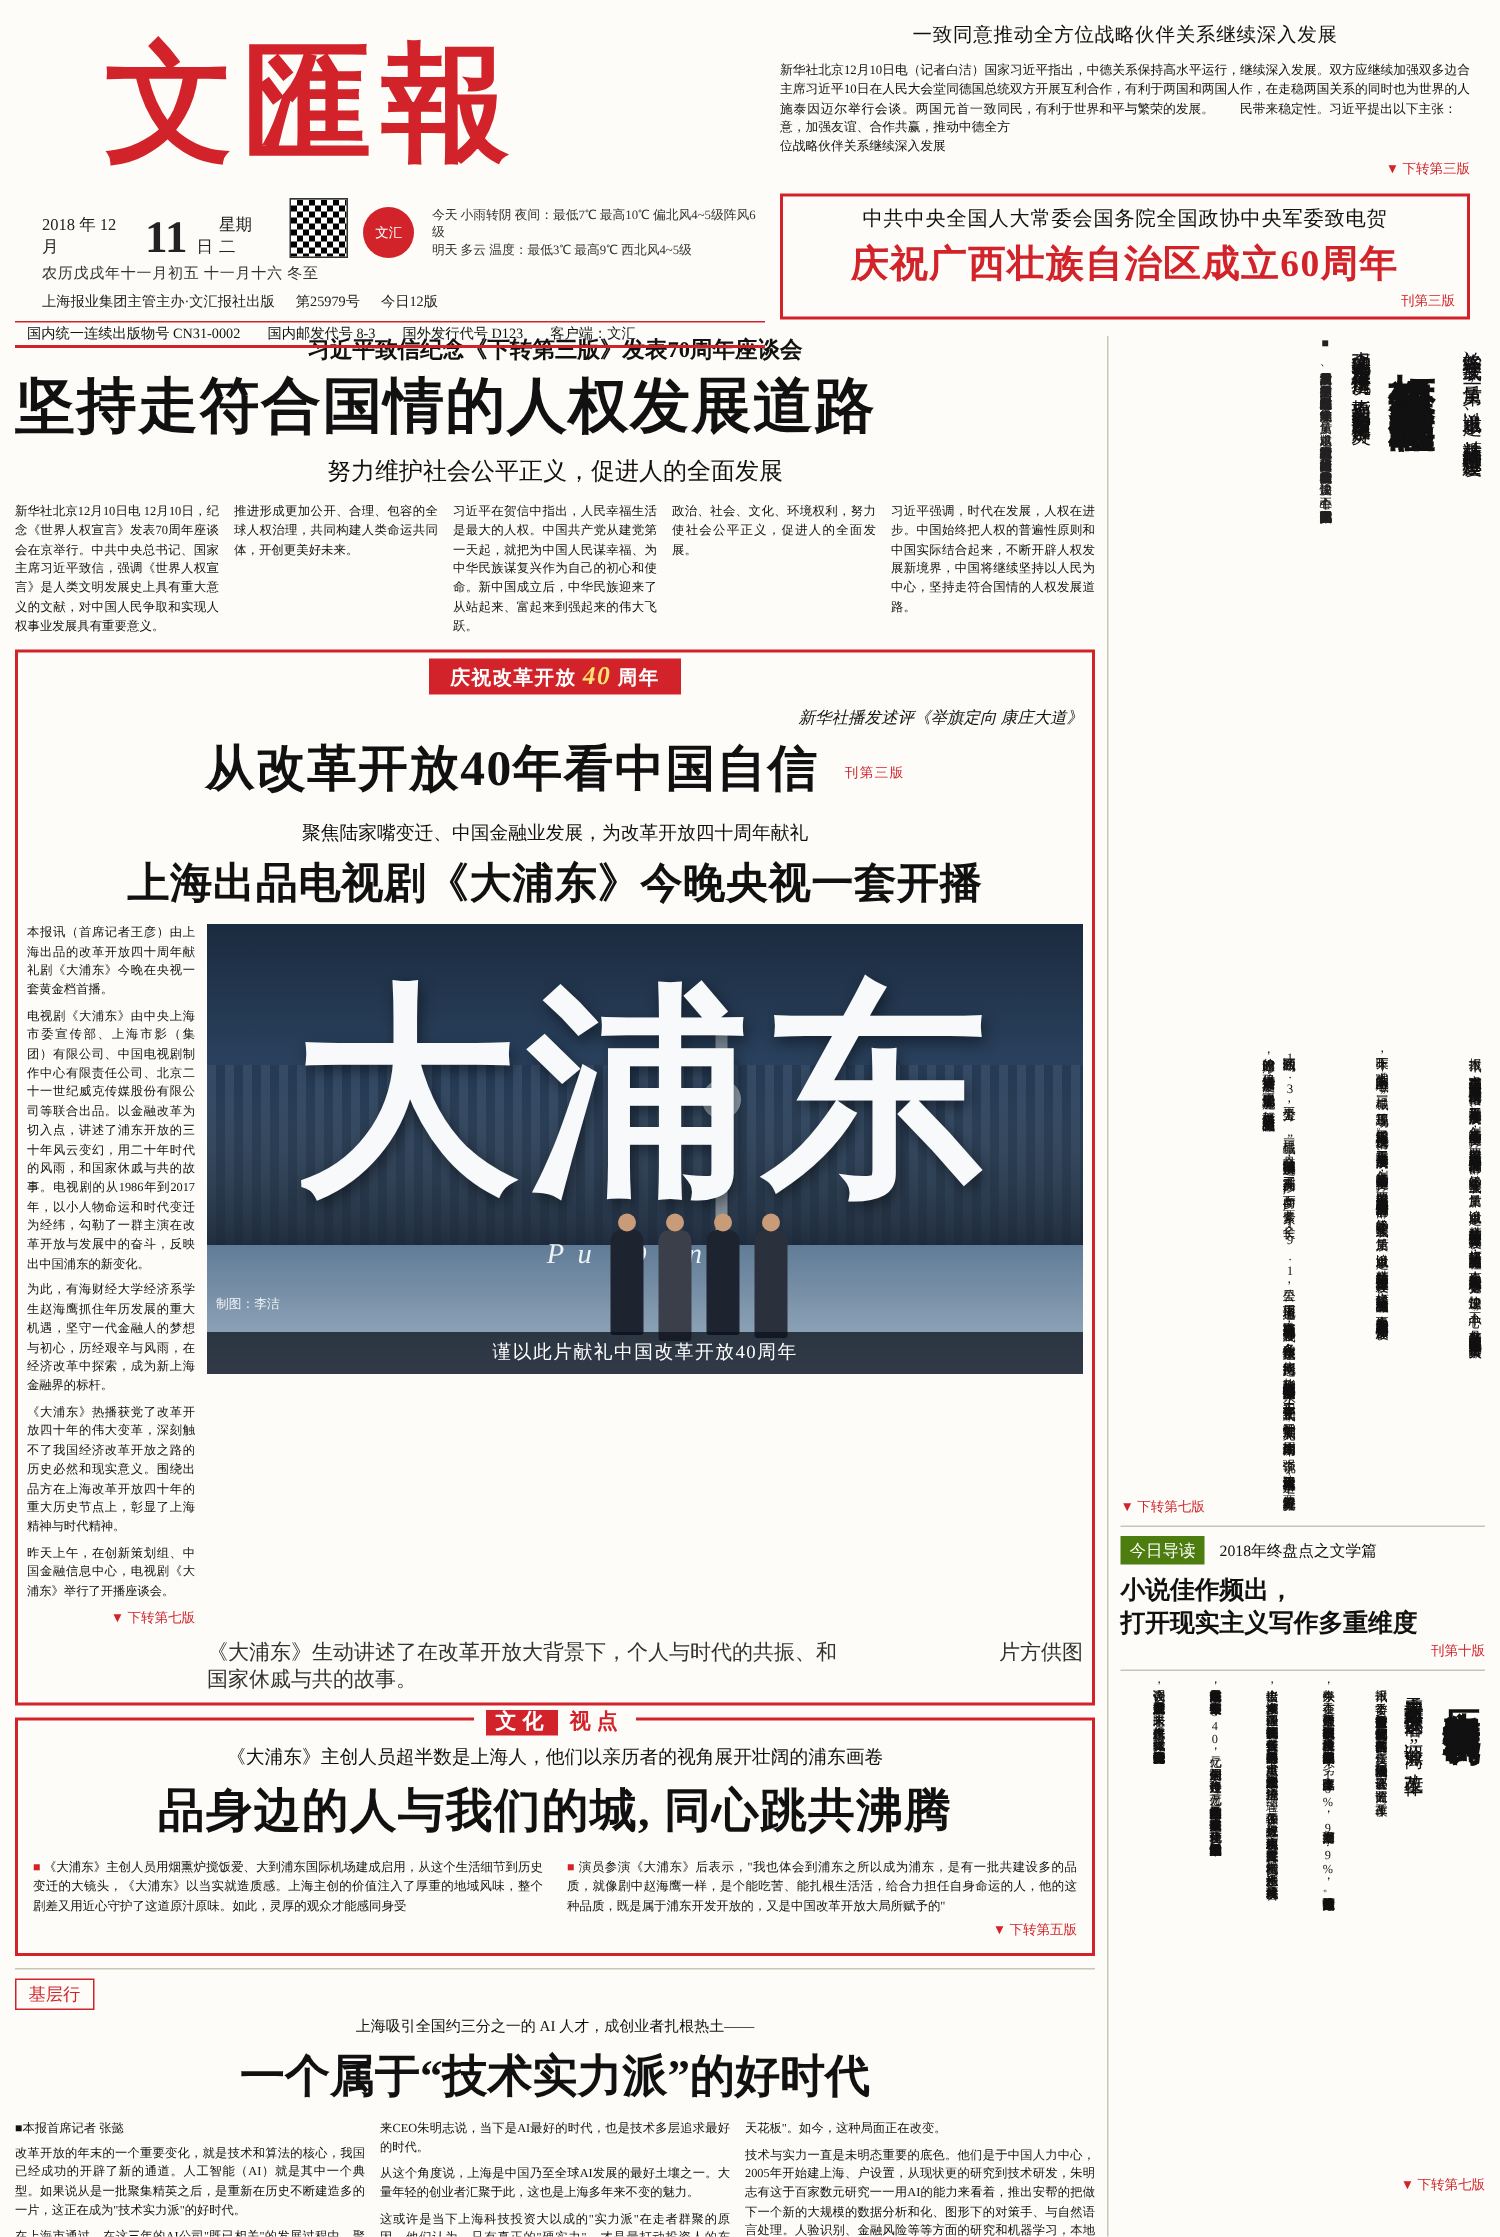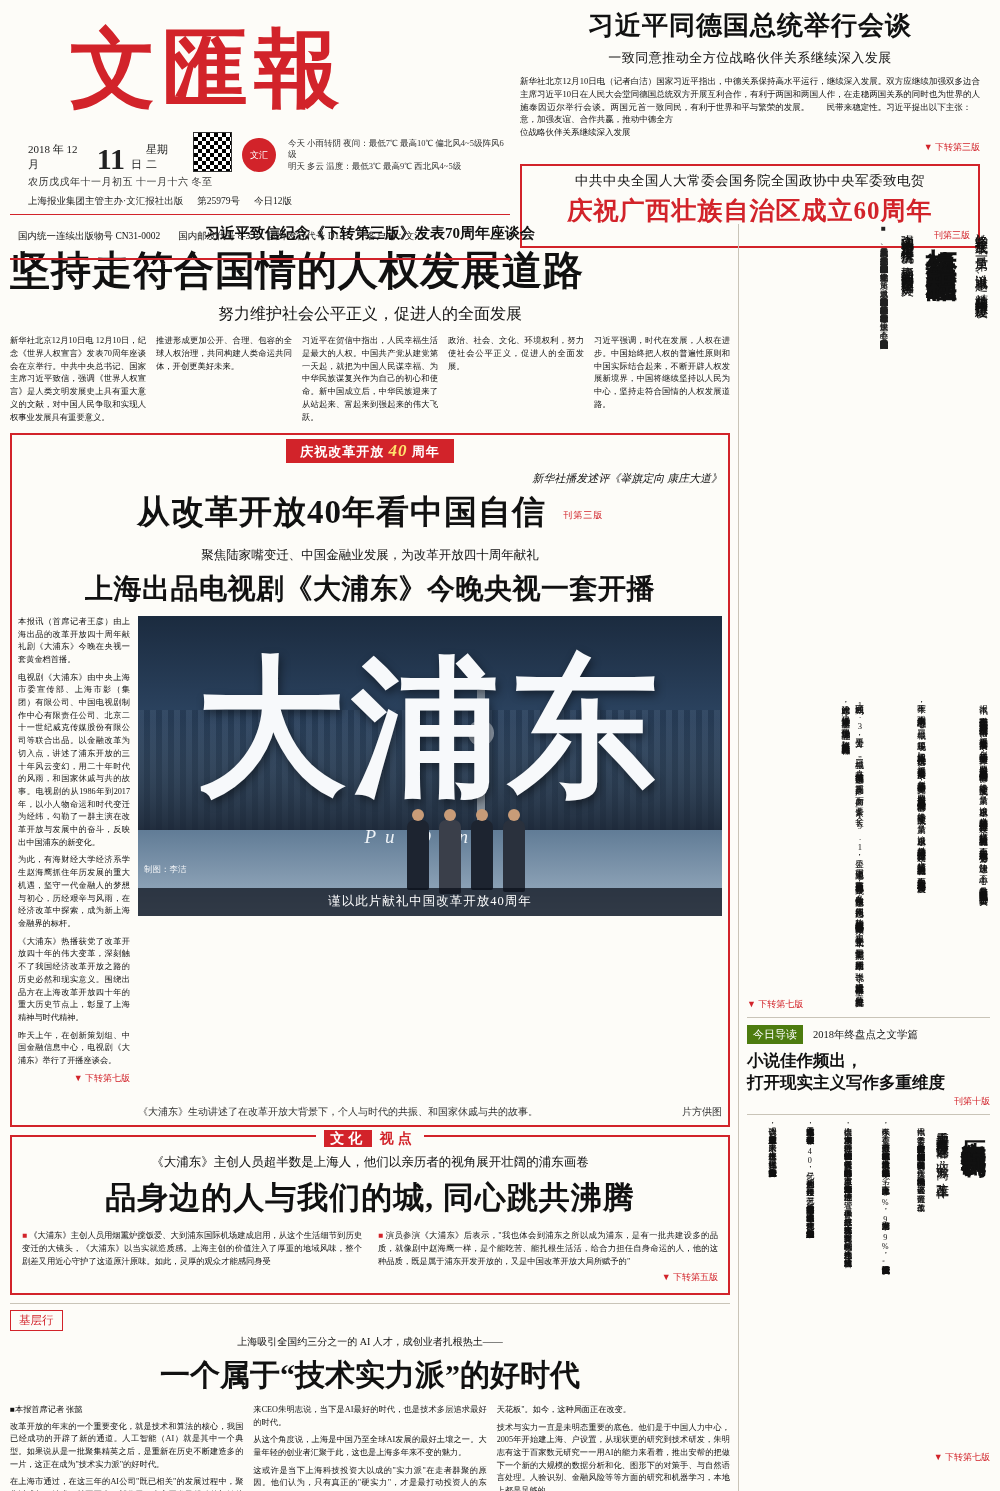--- a/index.html
+++ b/index.html
@@ -34,21 +34,21 @@
   .mast-date-row .big-day { font-size: 30px; font-weight: bold; line-height: 0.9; margin: 0 2px; }
   .mast-date-row .wk { font-size: 11px; }
   .lunar { font-size: 10px; padding: 3px 0 0 18px; color: #333; letter-spacing: 0.5px; }
   .qr { width: 40px; height: 40px; margin-left: 10px; background:
       repeating-conic-gradient(#000 0% 25%, #fff 0% 50%) 0 0/8px 8px; border: 1px solid #333; }
   .weather { font-size: 8.5px; line-height: 1.35; margin-left: 8px; color: #333; }
   .seal { width: 34px; height: 34px; border-radius: 50%; background: #d2232a; color: #fff;
     font-size: 9px; display: flex; align-items: center; justify-content: center; margin-left: 6px; }
   .pub-line { font-size: 9.5px; color: #222; padding: 6px 0 0 18px; display: flex; gap: 14px; }
   .reg-bar { margin: 6px 0 0 0; border-top: 1px solid #d2232a; border-bottom: 2px solid #d2232a;
-    font-size: 9.5px; display: flex; gap: 18px; padding: 15px 8px; color: #111; }
+    font-size: 9.5px; display: flex; gap: 18px; padding: 1px 8px; color: #111; }
 
   .mast-right { width: 470px; padding-left: 10px; }
   .top-head1 { font-size: 26px; font-weight: bold; text-align: center; letter-spacing: 1px; }
   .top-sub1 { font-size: 13px; text-align: center; margin-top: 6px; letter-spacing: 0.5px; }
   .top-cols { display: flex; margin-top: 8px; font-size: 8.5px; line-height: 1.5; text-align: justify; }
   .top-cols > div { flex: 1; }
   .jump { color: #d2232a; font-size: 9px; text-align: right; margin-top: 2px; }
   .redbox { border: 2px solid #d2232a; margin-top: 10px; padding: 6px 8px 4px; }
   .redbox .l1 { font-size: 13.5px; text-align: center; color: #111; letter-spacing: 0.5px; }
   .redbox .l2 { font-size: 25px; font-weight: bold; color: #d2232a; text-align: center; margin-top: 4px; letter-spacing: 1px;}
@@ -100,21 +100,21 @@
     font-size: 19px; letter-spacing: 9px; color: #eef3f7; font-style: italic; }
   .photo .people { position: absolute; bottom: 22px; left: 46%; display: flex; gap: 10px; }
   .photo .person { width: 22px; height: 70px; background: #1d2430; border-radius: 7px 7px 2px 2px; position: relative; }
   .photo .person:nth-child(2) { background: #3a3f4a; height: 74px; }
   .photo .person:nth-child(4) { background: #2a313d; height: 72px; }
   .photo .person:before { content:""; position:absolute; top:-11px; left:5px; width:12px; height:12px; border-radius:50%; background:#c89c78; }
   .photo .ground { position: absolute; left:0; right:0; bottom:0; height: 28px; background: rgba(12,18,28,.75); }
   .photo .credit { position: absolute; left: 6px; bottom: 40px; color: #f0f3f6; font-size: 8.5px; }
   .photo .tagline { position: absolute; left: 50%; transform: translateX(-50%); bottom: 6px;
     color: #fff; font-size: 12.5px; letter-spacing: 1px; }
-  .cap-row { display: flex; gap: 8px; margin-top: 19px; font-size: 10px; color: #333; font-family: Liberation Serif, serif; }
+  .cap-row { display: flex; gap: 8px; margin-top: 7px; font-size: 14px; color: #333; font-family: Liberation Serif, serif; }
   .cap-row .cap { width: 430px; margin-left: 120px;}
   .cap-row .src { margin-left: auto; color: #333; }
 
   
   .culture-box { border: 2px solid #d2232a; margin-top: 8px; padding: 8px 10px; }
   .badge-center { text-align: center; margin-top: -16px; }
   .badge {
     display: inline-block; background: #fdfcf8; padding: 0 8px; color: #d2232a;
     font-size: 14px; font-weight: bold; letter-spacing: 4px;
     border: 0;
@@ -178,21 +178,20 @@
 
       <div class="reg-bar">
         <span>国内统一连续出版物号 CN31-0002</span>
         <span>国内邮发代号 8-3</span>
         <span>国外发行代号   D123</span>
         <span>客户端：文汇</span>
       </div>
     </div>
 
     <div class="mast-right">
-      <div class="top-head1">习近平同德国总统举行会谈</div>
       <div class="top-sub1">一致同意推动全方位战略伙伴关系继续深入发展</div>
       <div class="top-cols">
         <div>新华社北京12月10日电（记者白洁）国家主席习近平10日在人民大会堂同德国总统施泰因迈尔举行会谈。两国元首一致同意，加强友谊、合作共赢，推动中德全方位战略伙伴关系继续深入发展</div>
         <div>习近平指出，中德关系保持高水平运行，双方开展互利合作，有利于两国和两国人民，有利于世界和平与繁荣的发展。</div>
         <div>继续深入发展。双方应继续加强双多边合作，在走稳两国关系的同时也为世界的人民带来稳定性。习近平提出以下主张：</div>
       </div>
       <div class="jump">▼ 下转第三版</div>
 
       <div class="redbox">
         <div class="l1">中共中央全国人大常委会国务院全国政协中央军委致电贺</div>

